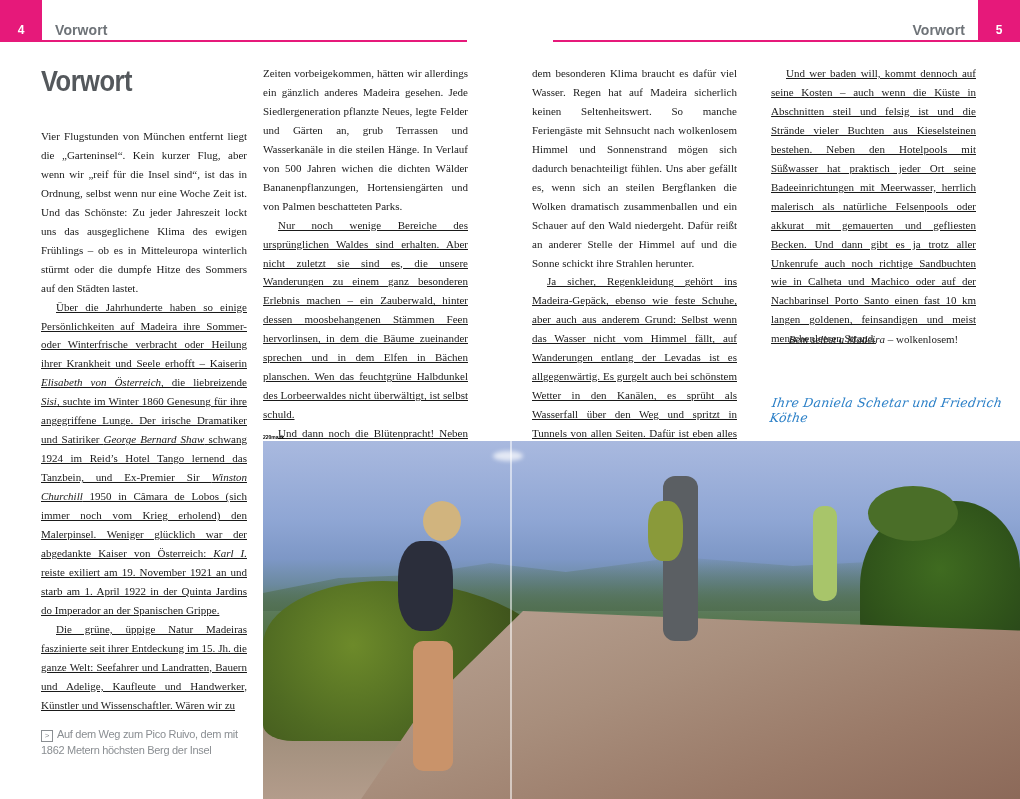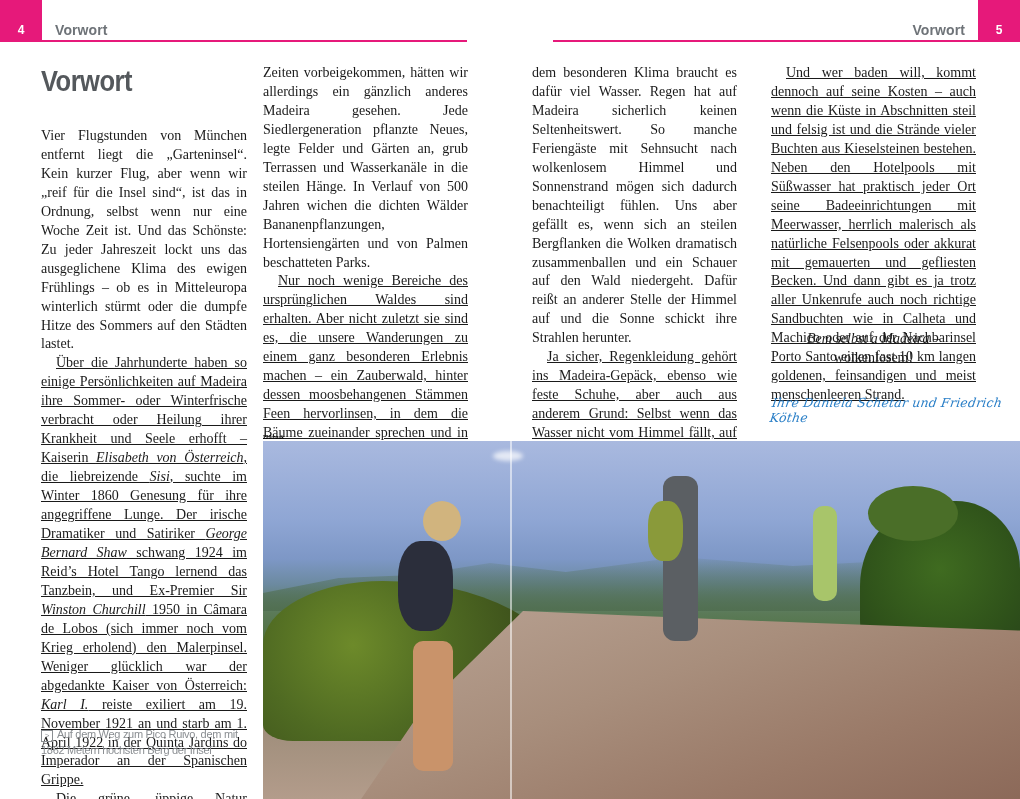--- a/index.html
+++ b/index.html
@@ -20,21 +20,21 @@
 
   .rule { position: absolute; top: 40px; height: 2px; background: var(--accent); }
   .rule.left { left: 0; width: 467px; }
   .rule.right { left: 553px; width: 467px; }
 
   .title { position: absolute; left: 41px; top: 64px; margin: 0;
            font-family: "Liberation Sans", "DejaVu Sans", sans-serif; font-weight: bold;
            font-size: 30px; color: #54585c; letter-spacing: -0.6px; transform: scaleX(0.85);
            transform-origin: left top; }
 
-  .col { position: absolute; font-size: 14px; line-height: 18.95px; text-align: justify; }
+  .col { position: absolute; font-size: 11px; line-height: 18.95px; text-align: justify; }
   .col p { margin: 0; text-indent: 0; }
   .col p.indent { text-indent: 15px; text-decoration: underline; }
   .col1 { left: 41px; top: 127px; width: 206px; }
   .col2 { left: 263px; top: 64px; width: 205px; }
   .col3 { left: 532px; top: 64px; width: 205px; }
   .col4 { left: 771px; top: 64px; width: 205px; }
   .col i { font-style: italic; }
   .center { text-align: center !important; }
 
   .signature { position: absolute; left: 771px; top: 395px; font-family: "DejaVu Serif", serif;

